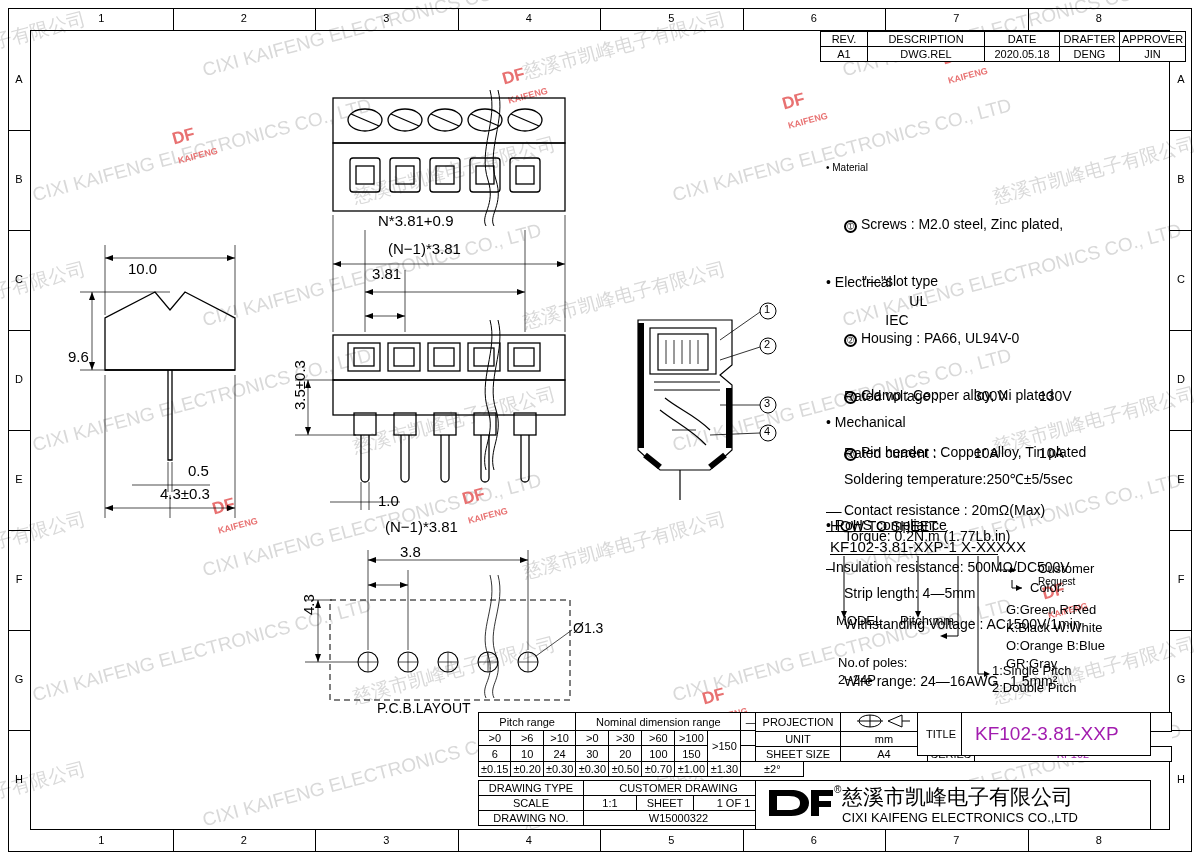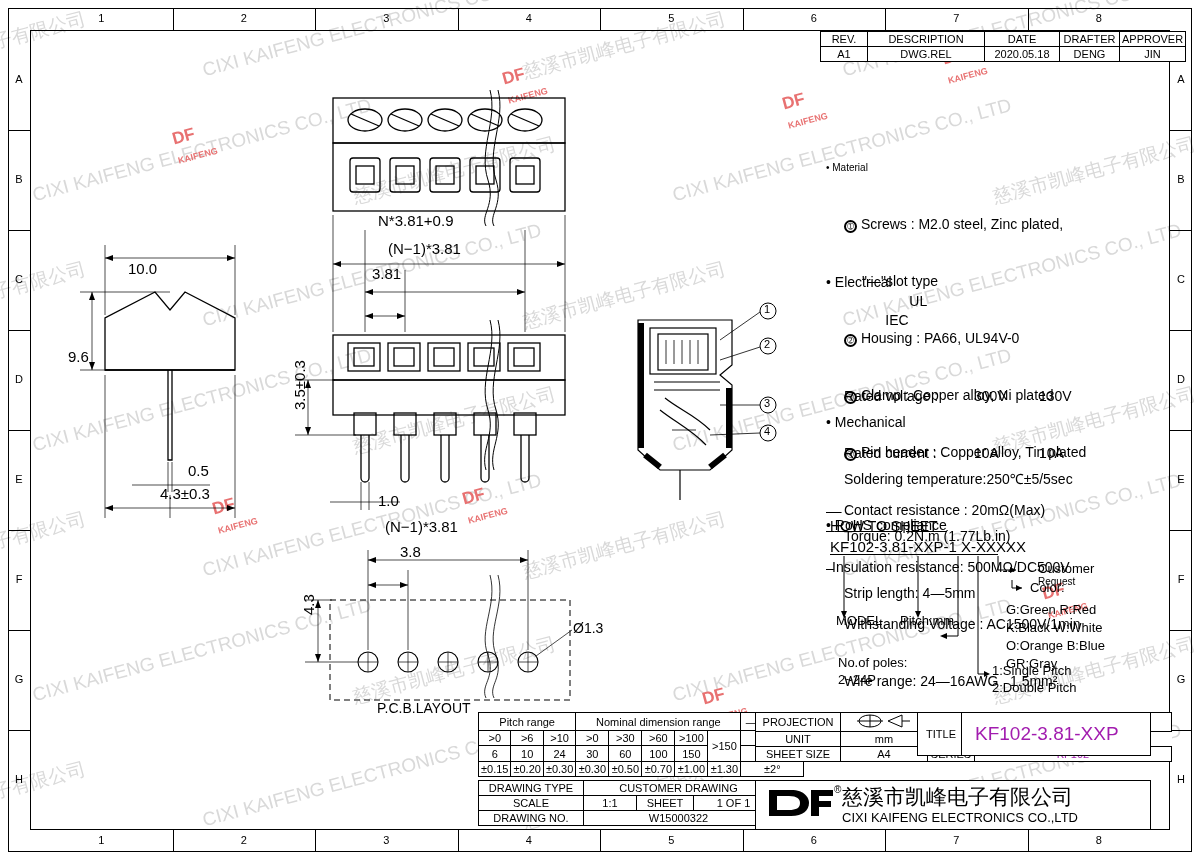--- a/index.html
+++ b/index.html
@@ -466,21 +466,21 @@
       <td>&gt;60</td>
       <td>&gt;100</td>
       <td rowspan="2">&gt;150</td>
       <td colspan="3">0.1/10</td>
     </tr>
     <tr>
       <td>6</td>
       <td>10</td>
       <td>24</td>
       <td>30</td>
-      <td>60</td>
+      <td>20</td>
       <td>100</td>
       <td>150</td>
       <td colspan="3">∠</td>
     </tr>
     <tr>
       <td>±0.15</td>
       <td>±0.20</td>
       <td>±0.30</td>
       <td>±0.30</td>
       <td>±0.50</td>

